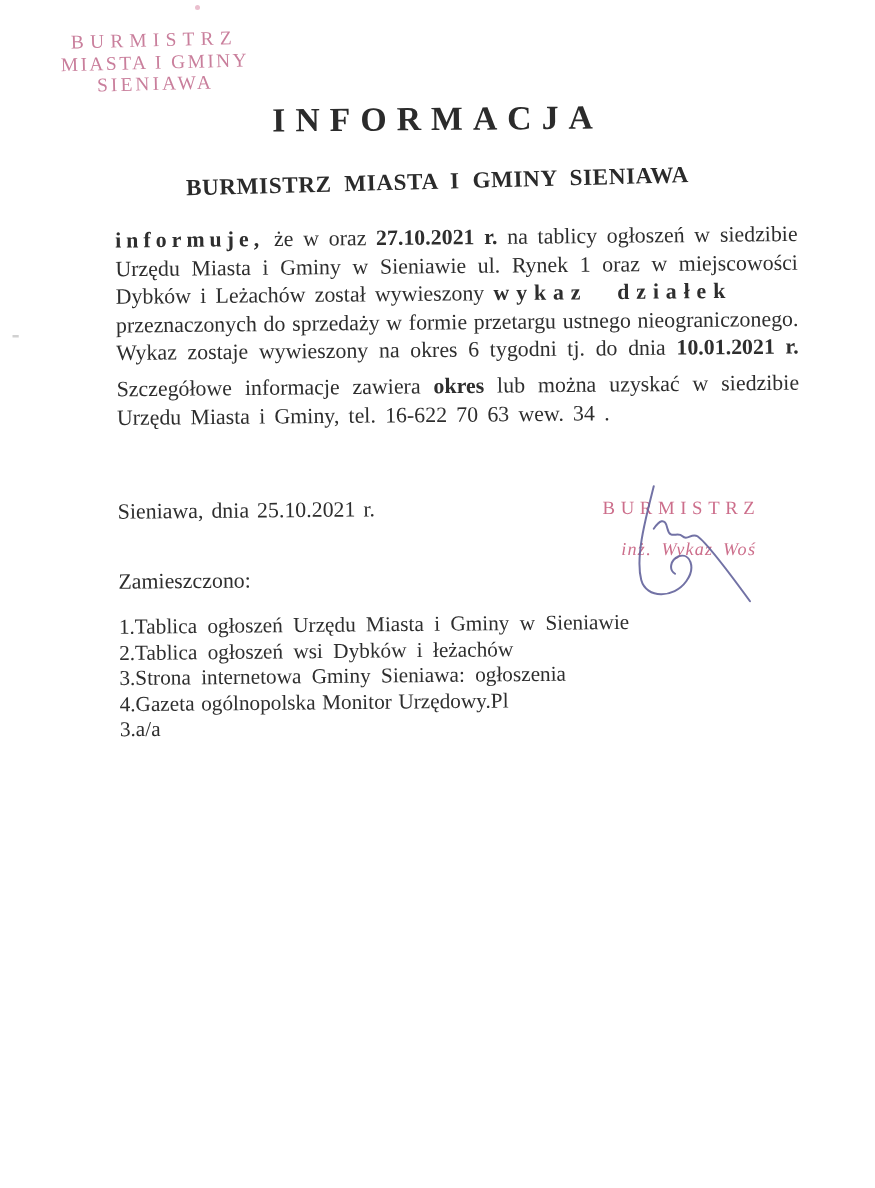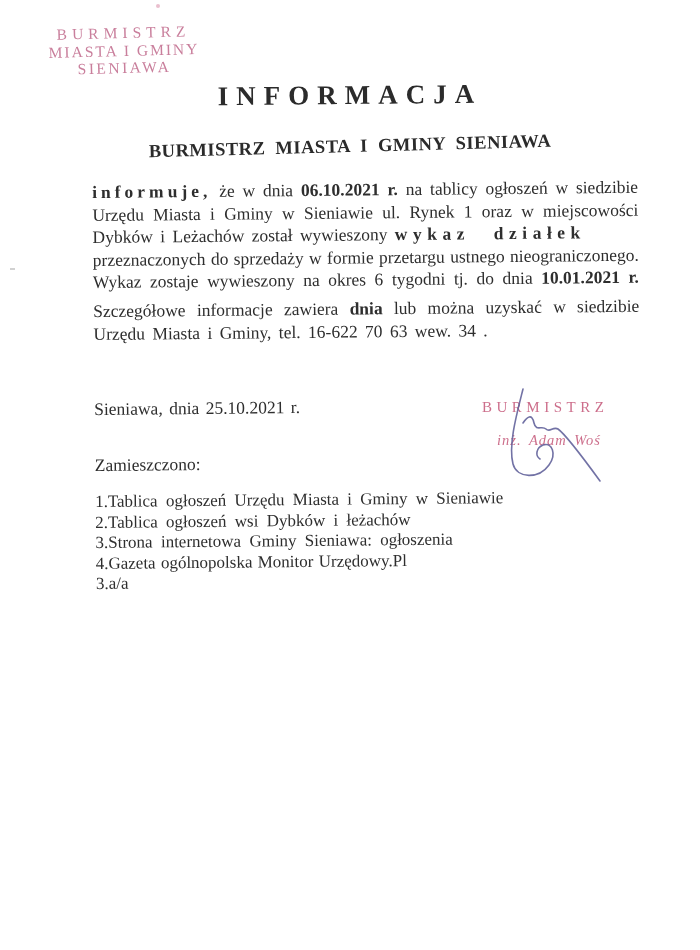--- a/index.html
+++ b/index.html
@@ -100,44 +100,44 @@
     <div class="st-line">BURMISTRZ</div>
     <div class="st-line">MIASTA I GMINY</div>
     <div class="st-line">SIENIAWA</div>
   </div>
 
   <h1 class="title">INFORMACJA</h1>
   <h2 class="subtitle">BURMISTRZ MIASTA I GMINY SIENIAWA</h2>
 
   <div class="body-block">
     <div class="para para1">
-        <div class="line just"><span class="b" style="letter-spacing: 4px;">informuje,</span><span> że w dnia </span><span class="b">06.10.2021 r.</span><span> na tablicy ogłoszeń w siedzibie</span></div>
+        <div class="line just"><span class="b" style="letter-spacing: 4px;">informuje,</span><span> że w oraz </span><span class="b">27.10.2021 r.</span><span> na tablicy ogłoszeń w siedzibie</span></div>
         <div class="line just"><span>Urzędu Miasta i Gminy w Sieniawie ul. Rynek 1 oraz w miejscowości</span></div>
         <div class="line" style="word-spacing: 3px;"><span>Dybków i Leżachów został wywieszony </span><span class="b" style="letter-spacing: 5.5px; word-spacing: 14px;">wykaz działek</span></div>
         <div class="line just"><span>przeznaczonych do sprzedaży w formie przetargu ustnego nieograniczonego.</span></div>
         <div class="line just"><span>Wykaz zostaje wywieszony na okres 6 tygodni tj. do dnia </span><span class="b">10.01.2021 r.</span></div>
       </div>
     <div class="para para2">
-        <div class="line just"><span>Szczegółowe informacje zawiera </span><span class="b">dnia</span><span> lub można uzyskać w siedzibie</span></div>
+        <div class="line just"><span>Szczegółowe informacje zawiera </span><span class="b">okres</span><span> lub można uzyskać w siedzibie</span></div>
         <div class="line" style="word-spacing: 3px;"><span>Urzędu Miasta i Gminy, tel. 16-622 70 63 wew. 34 .</span></div>
       </div>
     <div class="dateline">Sieniawa, dnia 25.10.2021 r.</div>
     <div class="posted-label">Zamieszczono:</div>
     <div class="dist-list">
         <div class="line" style="word-spacing: 4px;"><span>1.Tablica ogłoszeń Urzędu Miasta i Gminy w Sieniawie</span></div>
         <div class="line" style="word-spacing: 4px;"><span>2.Tablica ogłoszeń wsi Dybków i łeżachów</span></div>
         <div class="line" style="word-spacing: 4px;"><span>3.Strona internetowa Gminy Sieniawa: ogłoszenia</span></div>
         <div class="line" style="word-spacing: 1px;"><span>4.Gazeta ogólnopolska Monitor Urzędowy.Pl</span></div>
         <div class="line"><span>3.a/a</span></div>
       </div>
   </div>
 
   <div class="sig">
     <div class="sig-stamp">BURMISTRZ</div>
-    <div class="sig-name">inż. Adam Woś</div>
+    <div class="sig-name">inż. Wykaz Woś</div>
   </div>
 
   <svg class="sig-scribble" width="165" height="145" viewBox="0 0 165 145" fill="none">
     <path d="M 43 36 C 37 60 28 92 33 111 C 37 126 59 126 69 112 C 77 101 72 89 63 92 C 56 95 55 103 60 106" stroke="#63639b" stroke-width="1.6" stroke-linecap="round" fill="none" opacity="0.9"></path>
     <path d="M 43 70 C 47 64 52 60 54 70 C 56 79 62 72 66 76 C 70 80 73 73 78 76 C 85 81 104 106 120 128" stroke="#63639b" stroke-width="1.6" stroke-linecap="round" fill="none" opacity="0.9"></path>
   </svg>
 
 </div>
 
 </body></html>

